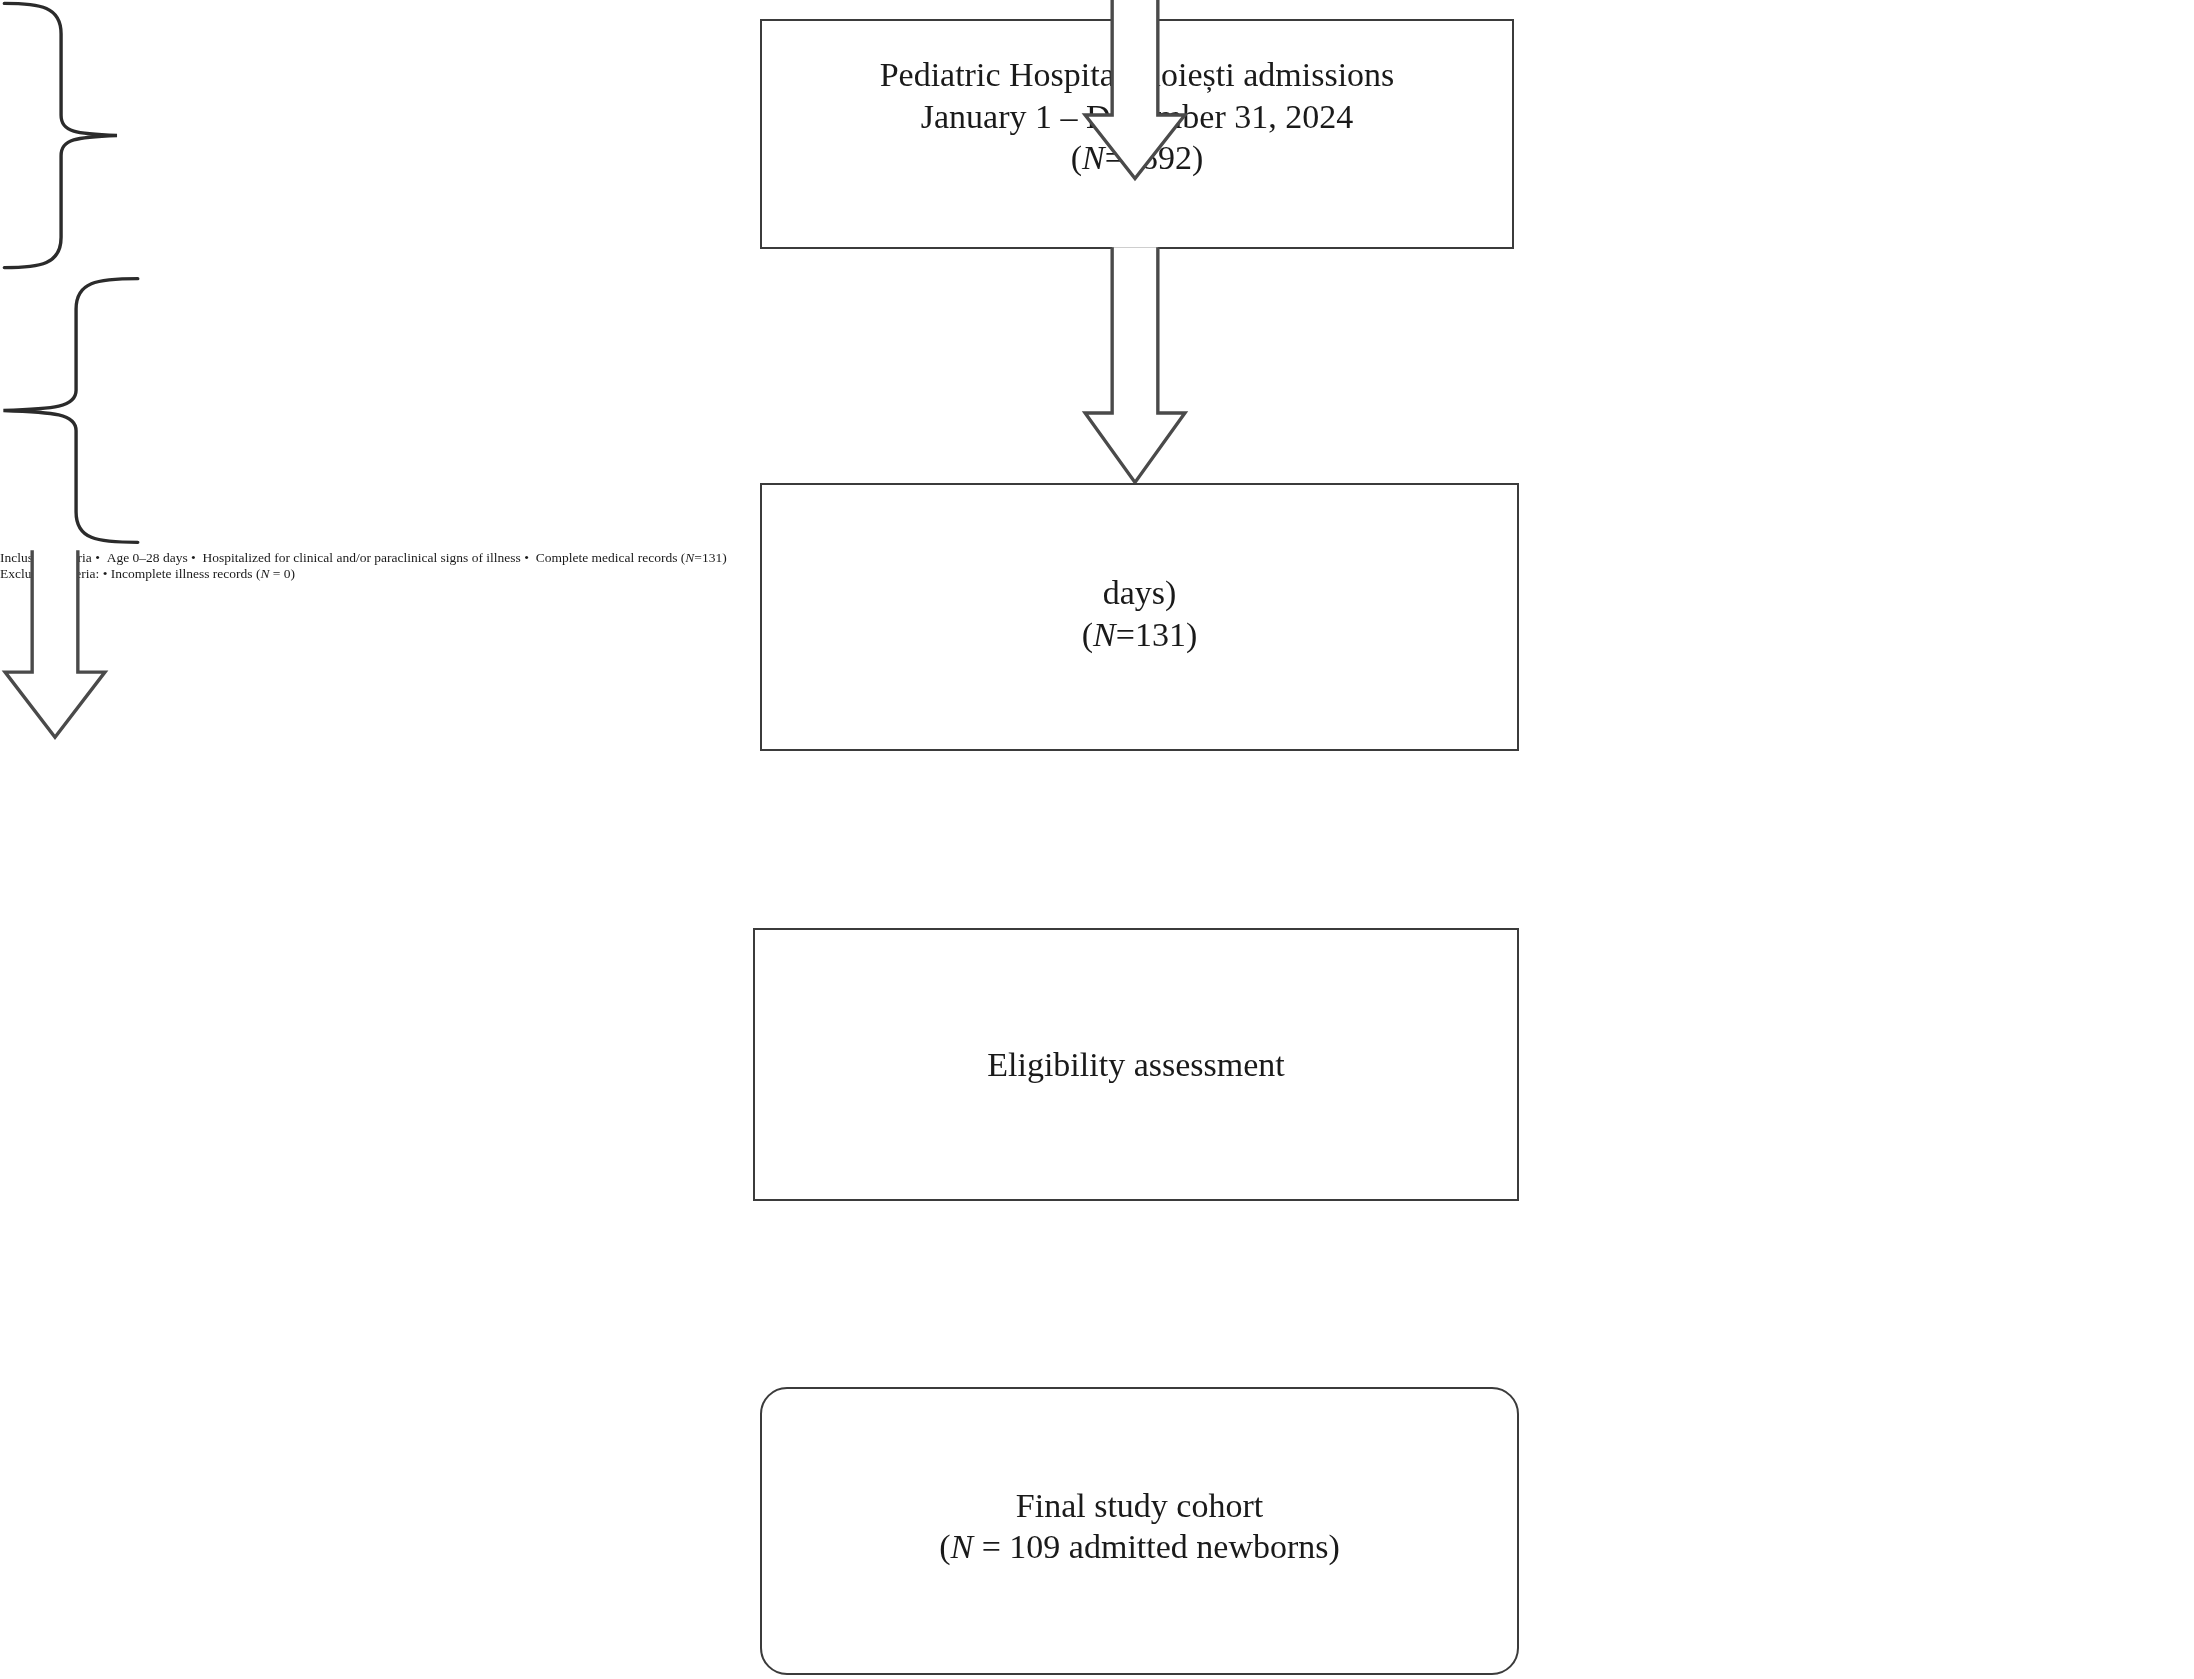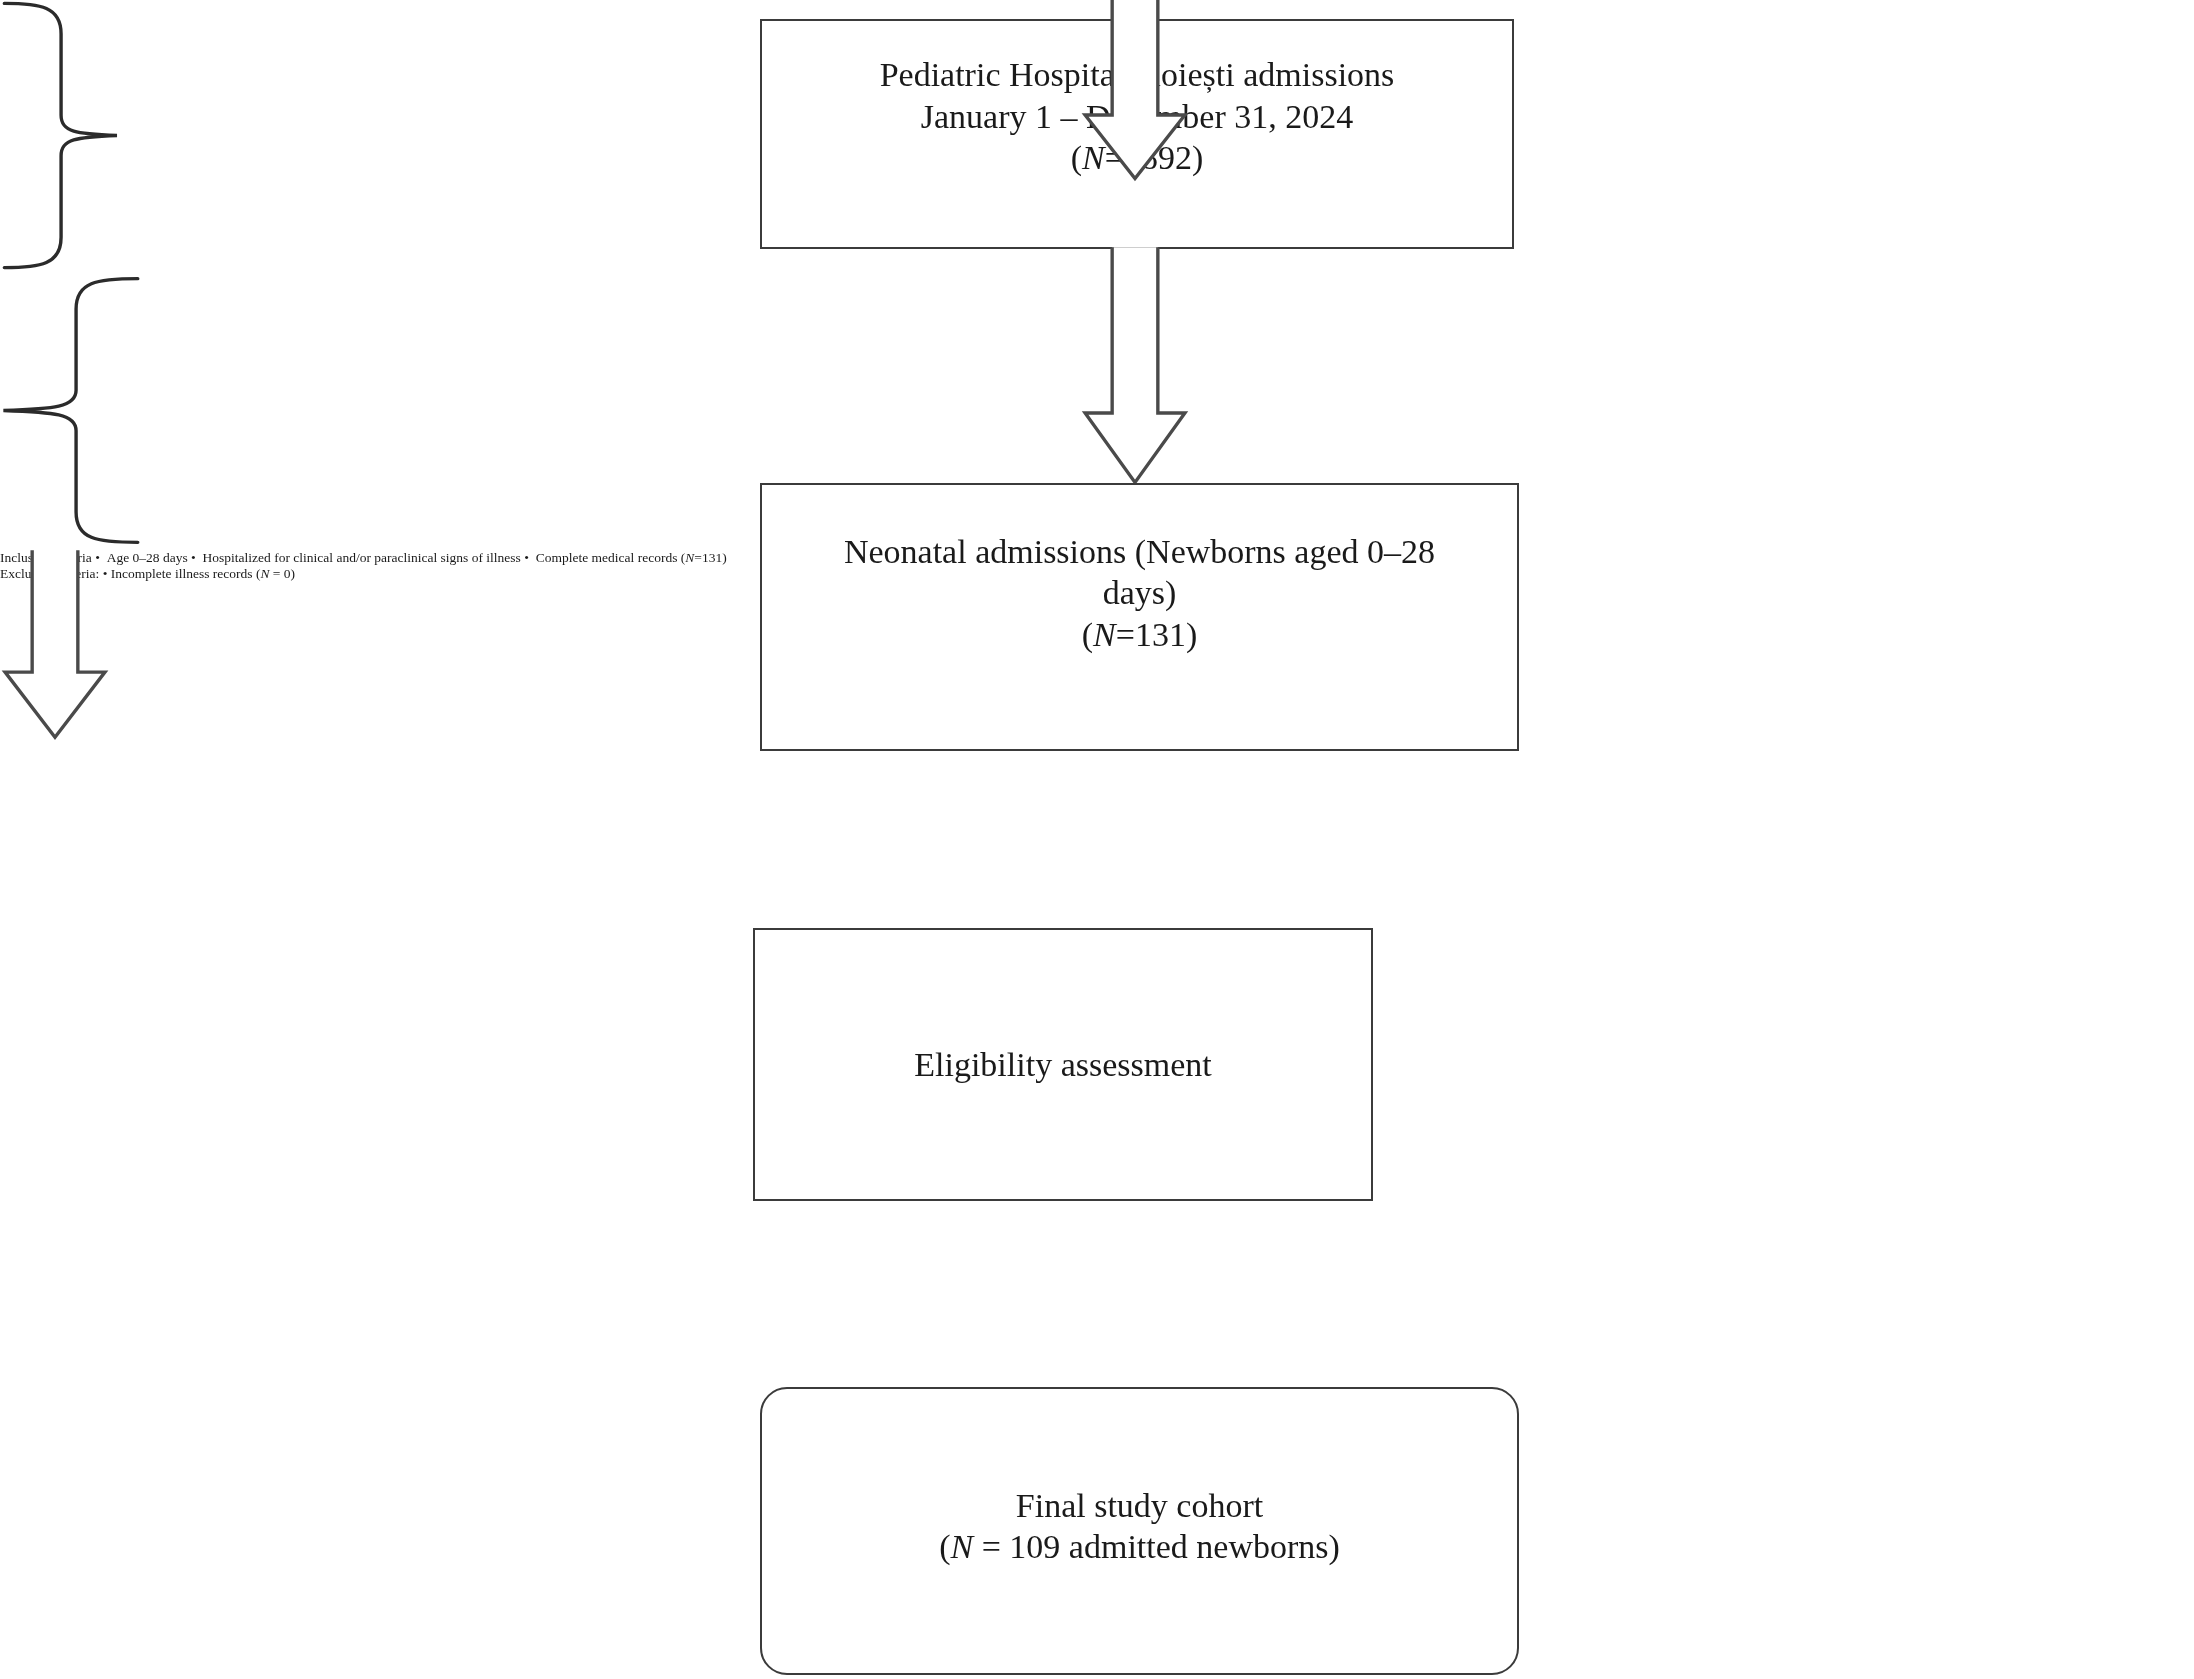--- a/index.html
+++ b/index.html
@@ -33,21 +33,21 @@
   .box-text {
     font-size: 34px;
     line-height: 1.22;
     color: #1a1a1a;
     padding: 0 22px;
     white-space: pre-line;
   }
 
   #box-admissions  { left: 760px;  top: 18.6px;   width: 754px;  height: 230px; }
   #box-neonatal    { left: 760px;  top: 483px;  width: 759px;  height: 268px; }
-  #box-eligibility { left: 753px;  top: 928px; width: 620px;  height: 273px; }
+  #box-eligibility { left: 753px;  top: 928px; width: 766px;  height: 273px; }
   #box-final       { left: 760px;  top: 1387px; width: 759px;  height: 288px; border-radius: 27px; }
 
   #box-admissions .box-text  { transform: translateY(-17px); }
   #box-neonatal .box-text    { transform: translateY(-24px); }
   #box-final .box-text       { transform: translateY(-5.1px); }
 
   .nn { font-style: italic; }
 
   
   .block-arrow {
@@ -93,21 +93,21 @@
     <div class="box-text"><span>Pediatric Hospital Ploiești admissions</span><br><span>January 1 – December 31, 2024</span><br>(<span class="nn">N</span><span>=6892</span>)</div>
   </div>
 
   <div class="block-arrow" id="arrow-1">
     <svg viewBox="0 0 130 282" width="110" height="239">
       <path d="M 38 0 L 38 196 L 6 196 L 65 278 L 124 196 L 92 196 L 92 0" fill="#ffffff" stroke="#4a4a4a" stroke-width="4" stroke-linejoin="miter"></path>
     </svg>
   </div>
 
   <div class="flow-box" id="box-neonatal">
-    <div class="box-text"><span>Neonatal admissions  (Newborns aged 0–28</span><br><span>days)</span><br>(<span class="nn">N</span><span>=131</span>)</div>
+    <div class="box-text"><br><span>days)</span><br>(<span class="nn">N</span><span>=131</span>)</div>
   </div>
 
   <div class="block-arrow" id="arrow-2">
     <svg viewBox="0 0 130 214" width="110" height="181">
       <path d="M 38 0 L 38 136 L 6 136 L 65 211 L 124 136 L 92 136 L 92 0" fill="#ffffff" stroke="#4a4a4a" stroke-width="4" stroke-linejoin="miter"></path>
     </svg>
   </div>
 
   <div class="brace" id="brace-left">
     <svg viewBox="0 0 145 320" width="123" height="271">

